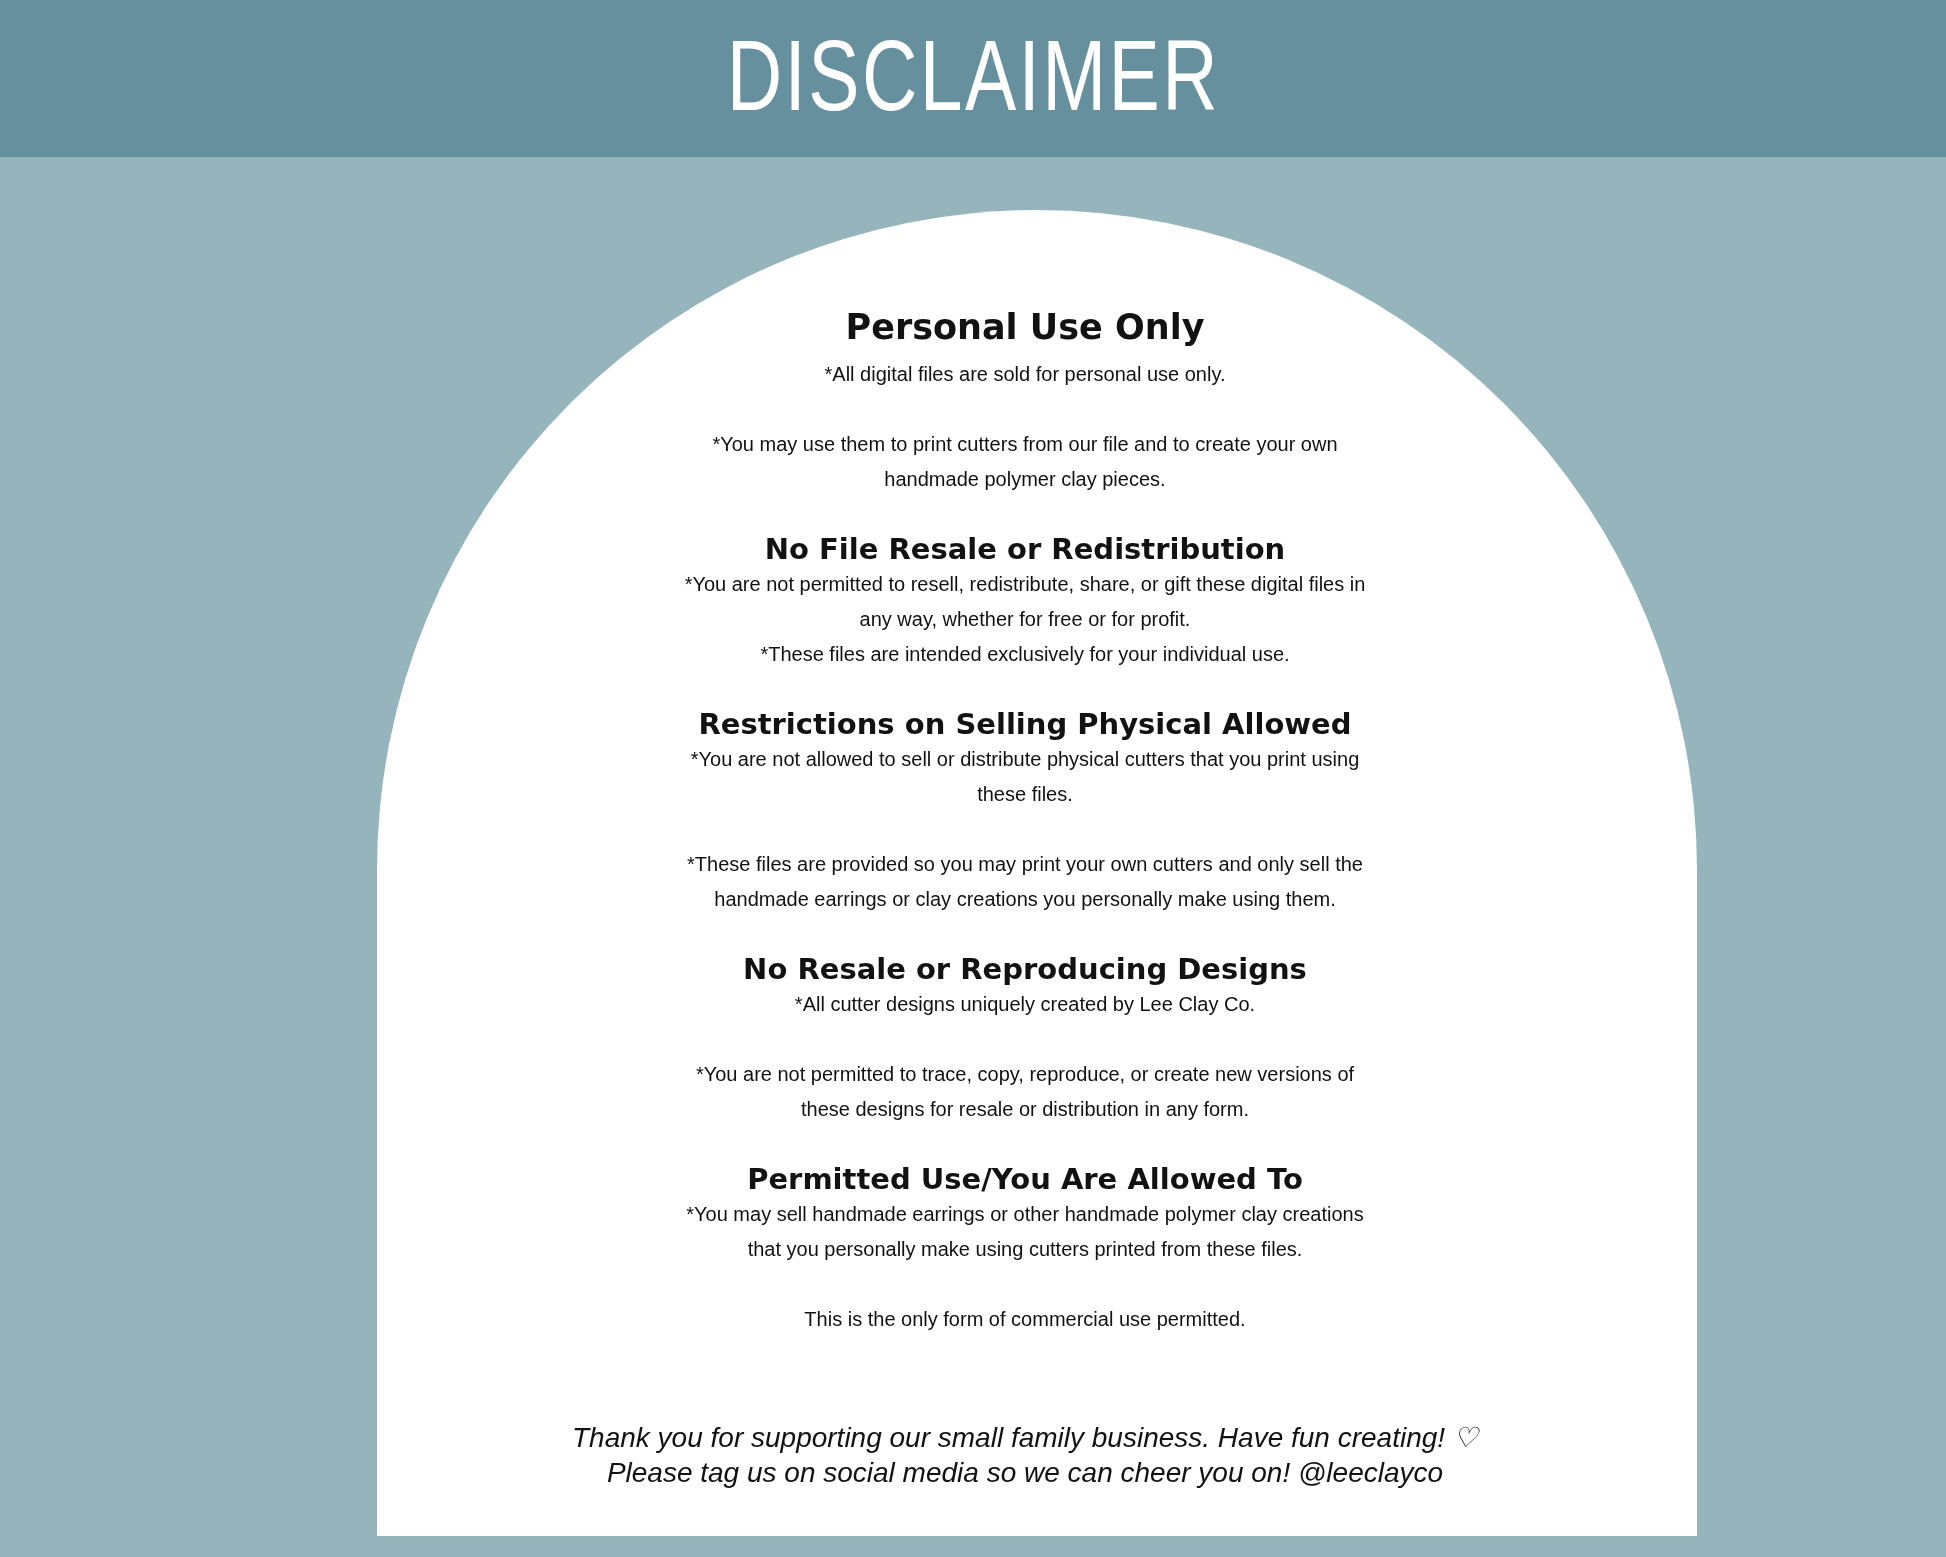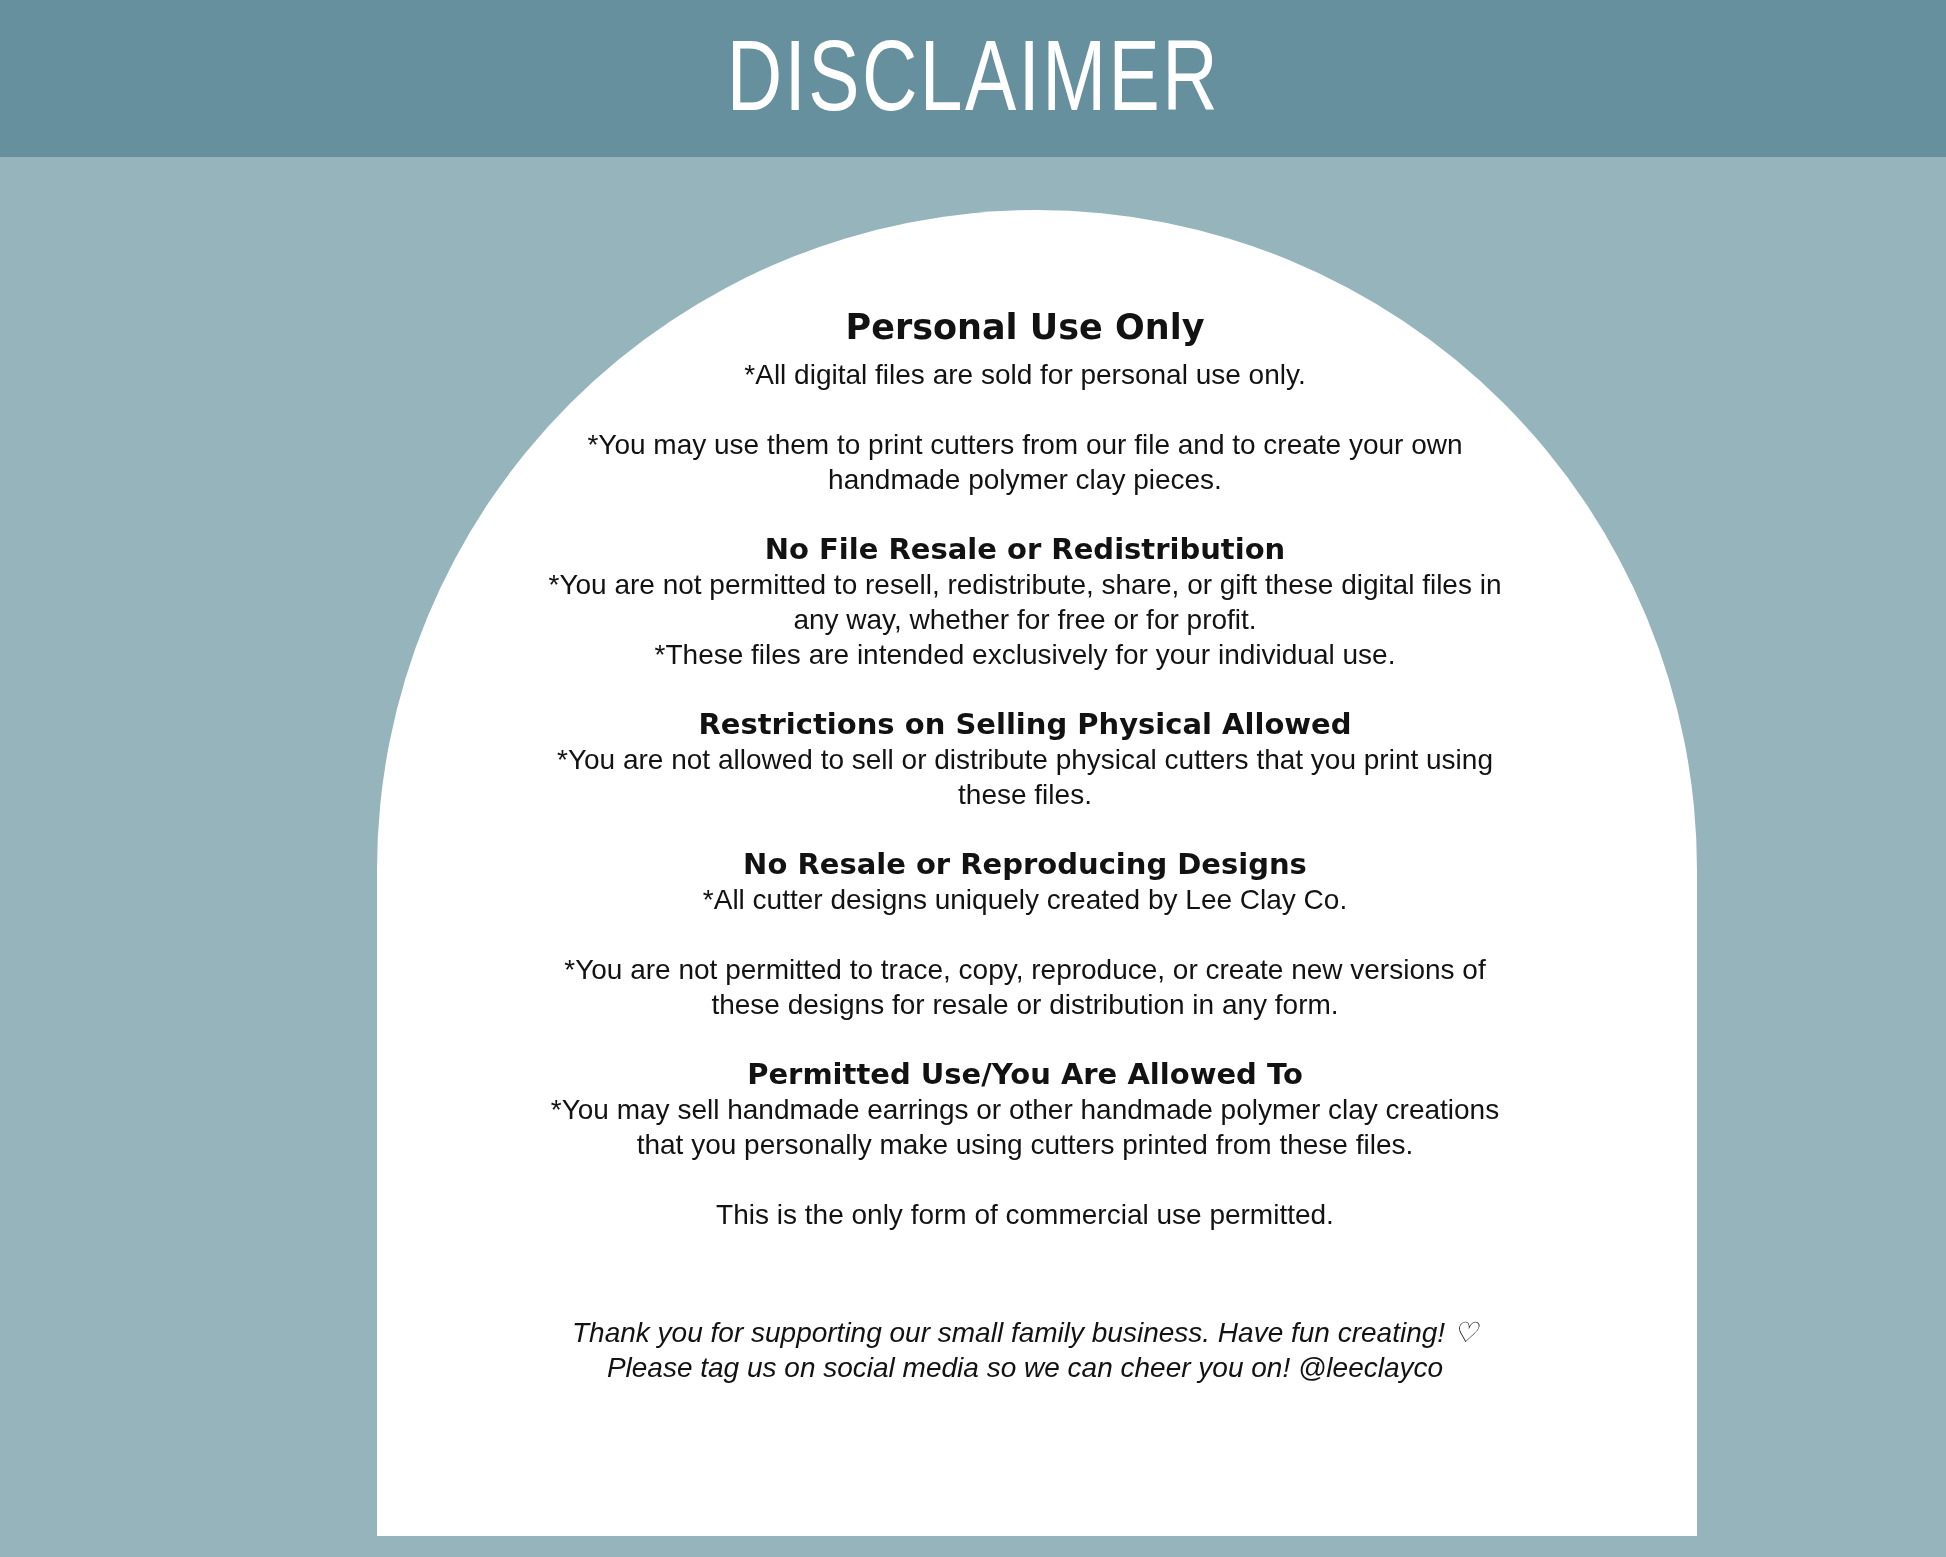--- a/index.html
+++ b/index.html
@@ -64,21 +64,21 @@
   }
   .sec-h {
     margin: 35px 0 0 0;
     font-family: "DejaVu Sans", sans-serif;
     font-weight: bold;
     font-size: 29px;
     line-height: 35px;
   }
   .body-p {
     margin: 35px 0 0 0;
-    font-size: 28px;
+    font-size: 20px;
     line-height: 35px;
     white-space: pre-line;
   }
   .body-p.tight { margin-top: 0; }
   .body-p.after-title { margin-top: 10px; }
   .closing {
     margin-top: 83px;
     font-size: 28px;
     line-height: 35px;
     font-style: italic;
@@ -105,20 +105,22 @@
 handmade polymer clay pieces.</p>
 
       <h2 class="sec-h">No File Resale or Redistribution</h2>
       <p class="body-p tight">*You are not permitted to resell, redistribute, share, or gift these digital files in
 any way, whether for free or for profit.
 *These files are intended exclusively for your individual use.</p>
 
       <h2 class="sec-h">Restrictions on Selling Physical Allowed</h2>
       <p class="body-p tight">*You are not allowed to sell or distribute physical cutters that you print using
 these files.</p>
+      <p class="body-p">*These files are provided so you may print your own cutters and only sell the
+handmade earrings or clay creations you personally make using them.</p>
 
       <h2 class="sec-h">No Resale or Reproducing Designs</h2>
       <p class="body-p tight">*All cutter designs uniquely created by Lee Clay Co.</p>
       <p class="body-p">*You are not permitted to trace, copy, reproduce, or create new versions of
 these designs for resale or distribution in any form.</p>
 
       <h2 class="sec-h">Permitted Use/You Are Allowed To</h2>
       <p class="body-p tight">*You may sell handmade earrings or other handmade polymer clay creations
 that you personally make using cutters printed from these files.</p>
       <p class="body-p">This is the only form of commercial use permitted.</p>

